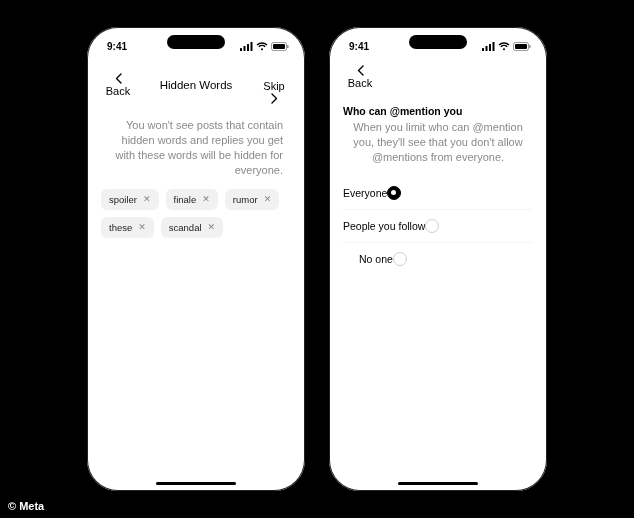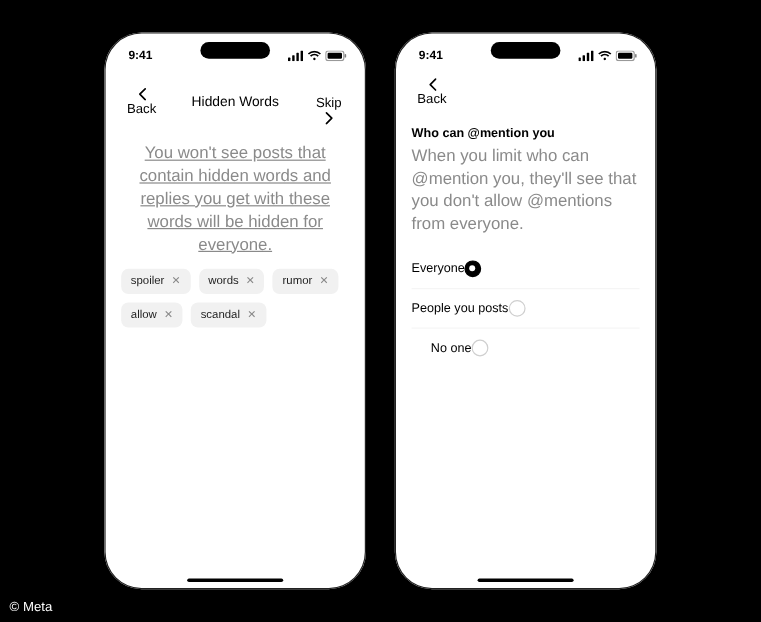--- a/index.html
+++ b/index.html
@@ -69,49 +69,49 @@
   .nav-side.right { justify-content: flex-end; margin-top: 15px; }
   .nav-title {
     position: absolute; left: 0; right: 0;
     text-align: center;
     font-size: 11.5px;
     font-weight: 400;
     pointer-events: none;
   }
   .content { padding: 6px 14px; flex: 1; overflow: hidden; }
   .desc {
-    font-size: 14px;
+    font-size: 11px;
     color: #8a8a8a;
-    text-align: center;
+    text-align: right;
     line-height: 1.35;
     padding: 0 8px 12px;
-    text-decoration: underline;
   }
   .chips { display: flex; flex-wrap: wrap; gap: 7px; }
   .chip {
     background: #f1f1f1;
     border-radius: 6px;
     padding: 5px 8px;
     display: inline-flex;
     align-items: center;
     gap: 6px;
     font-size: 9.5px;
     color: #222;
   }
   .chip-x { color: #888; font-size: 9px; line-height: 1; }
   .section-title {
     font-size: 10.5px;
     font-weight: 700;
     padding-top: 2px;
   }
   .section-sub {
-    font-size: 14px;
+    font-size: 11px;
     color: #8a8a8a;
     line-height: 1.35;
     padding: 3px 0 12px;
+    text-align: center;
   }
   .option-row {
     display: flex;
     align-items: center;
     padding: 9px 0;
     font-size: 10.5px;
     border-bottom: 1px solid rgba(0,0,0,0.04);
   }
   .option-row:last-child { border-bottom: none; margin-left: 16px; }
   .radio {
@@ -140,21 +140,21 @@
     transform: translateX(-50%);
     width: 80px; height: 3.5px;
     background: #000;
     border-radius: 3px;
   }
   .credit {
     position: absolute;
     left: 8px; bottom: 6px;
     color: #fff;
     font-size: 11px;
-    font-weight: 400;
+    font-weight: 700;
   }
 </style>
 </head>
 <body>
 
 <div class="stage">
 
   <div class="phone">
     <div class="notch"></div>
     <div class="statusbar">
@@ -192,29 +192,29 @@
       </div>
     </div>
     <div class="content">
       <div class="desc">You won't see posts that contain hidden words and replies you get with these words will be hidden for everyone.</div>
       <div class="chips" id="chips">
           <div class="chip">
             <span>spoiler</span>
             <span class="chip-x">✕</span>
           </div>
           <div class="chip">
-            <span>words</span>
+            <span>finale</span>
             <span class="chip-x">✕</span>
           </div>
           <div class="chip">
             <span>rumor</span>
             <span class="chip-x">✕</span>
           </div>
           <div class="chip">
-            <span>allow</span>
+            <span>these</span>
             <span class="chip-x">✕</span>
           </div>
           <div class="chip">
             <span>scandal</span>
             <span class="chip-x">✕</span>
           </div>
         </div>
     </div>
     <div class="home-indicator"></div>
   </div>
@@ -251,21 +251,21 @@
     </div>
     <div class="content">
       <div class="section-title">Who can @mention you</div>
       <div class="section-sub">When you limit who can @mention you, they'll see that you don't allow @mentions from everyone.</div>
       <div id="options">
           <div class="option-row">
             <span>Everyone</span>
             <span class="radio selected"></span>
           </div>
           <div class="option-row">
-            <span>People you posts</span>
+            <span>People you follow</span>
             <span class="radio"></span>
           </div>
           <div class="option-row">
             <span>No one</span>
             <span class="radio"></span>
           </div>
         </div>
     </div>
     <div class="home-indicator"></div>
   </div>

